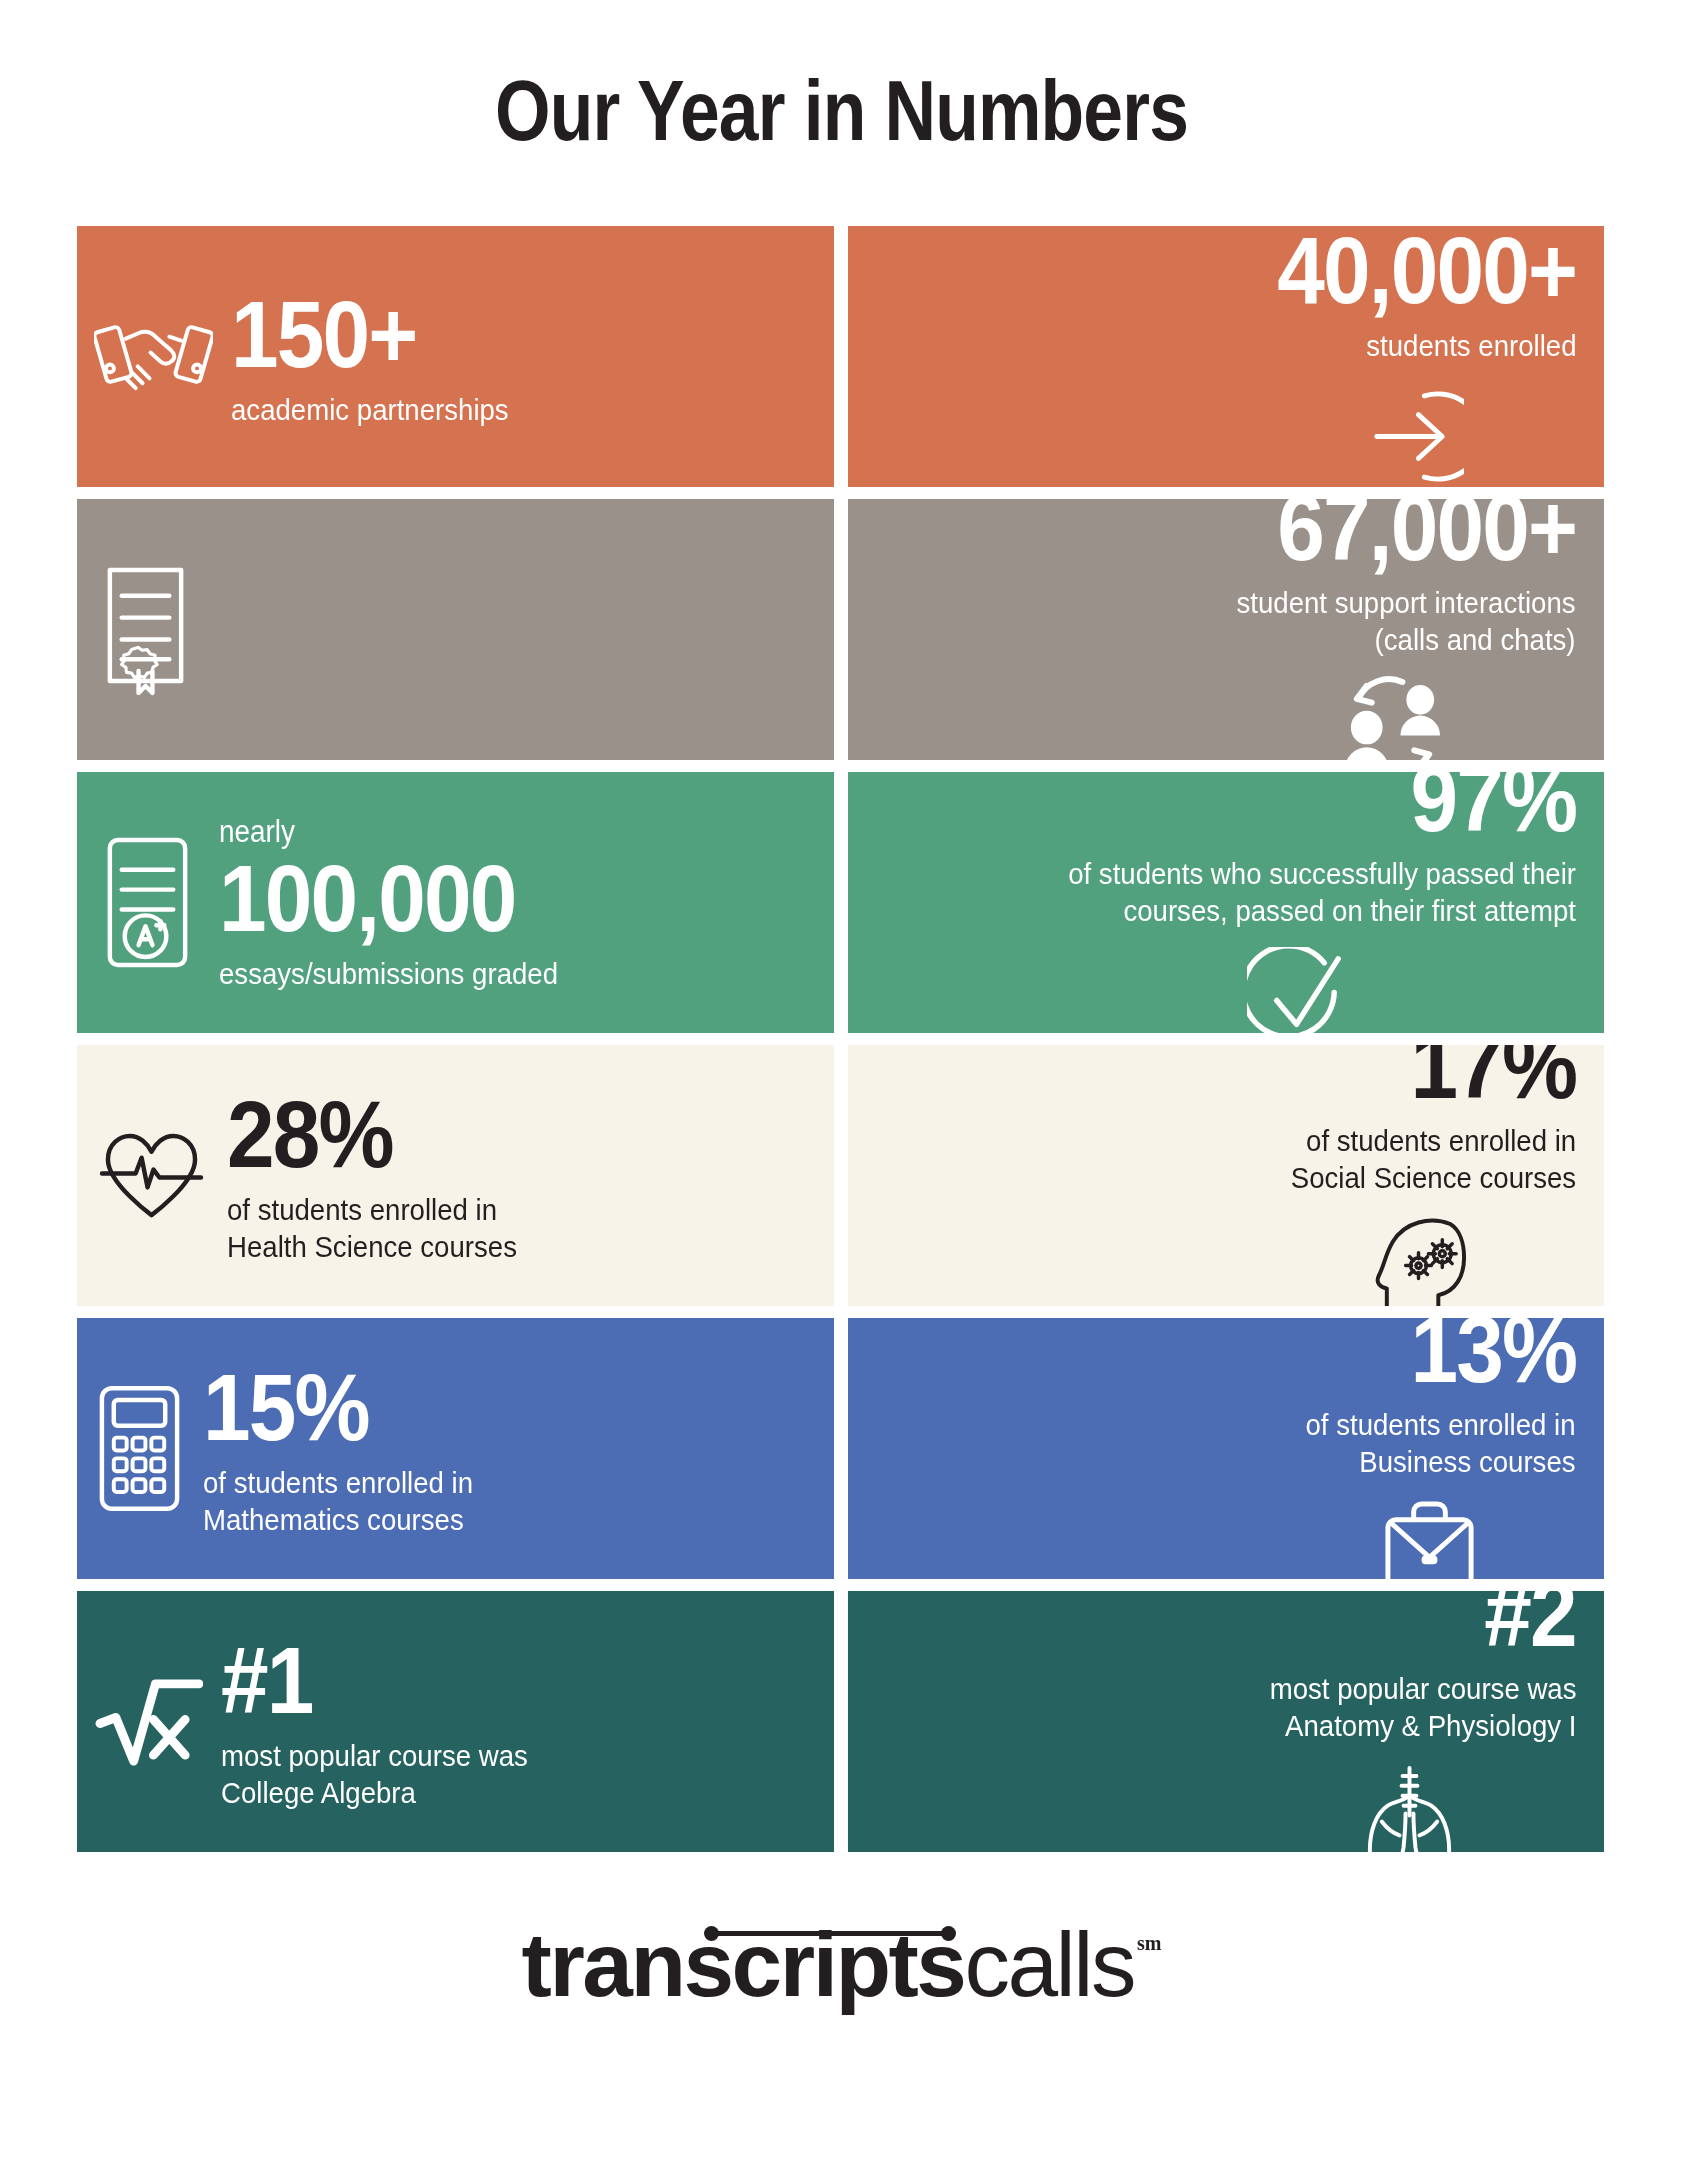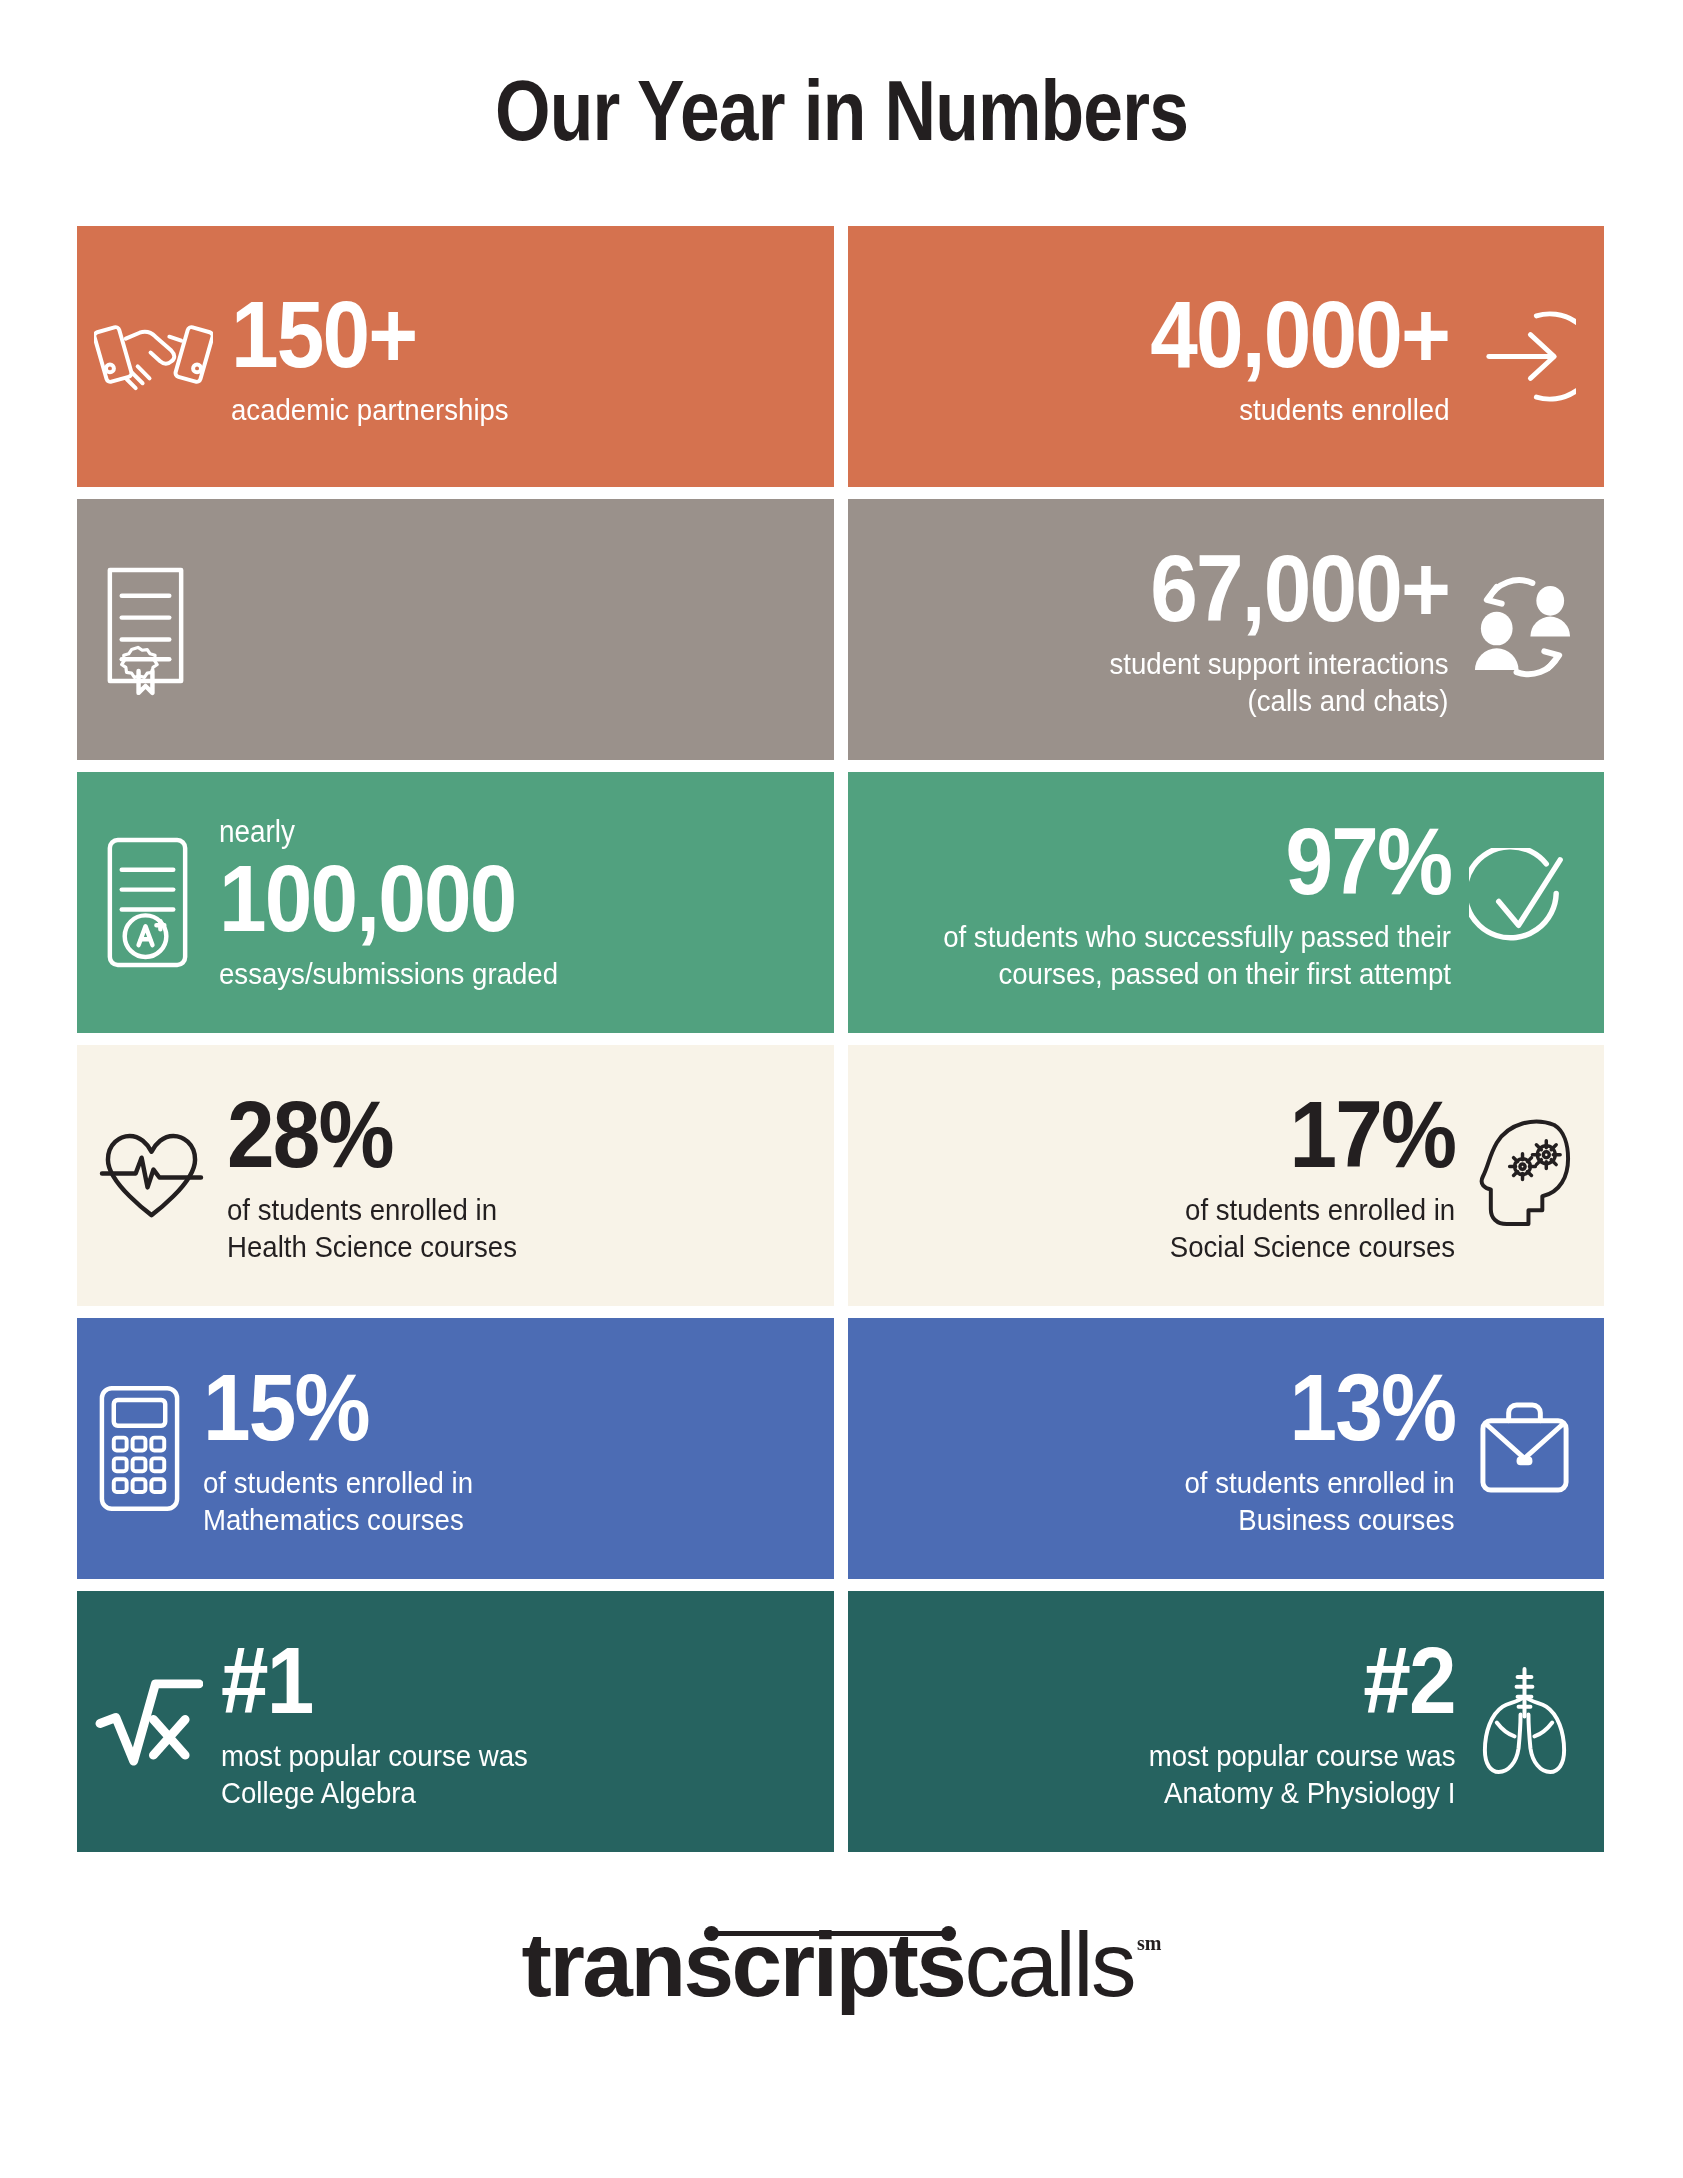--- a/index.html
+++ b/index.html
@@ -55,21 +55,21 @@
   }
   
   .card.left  { justify-content: flex-start; padding-left: 17px; }
   .card.right { justify-content: flex-end; }
 
   .card-inner {
     display: flex;
     align-items: center;
     gap: 18px;
   }
-  .card.right .card-inner { flex-direction: row; }
+  .card.right .card-inner { flex-direction: column; }
 
   .icon-wrap {
     flex: 0 0 auto;
     display: flex;
     align-items: center;
     justify-content: center;
   }
   .text-block { display: flex; flex-direction: column; }
   .card.left  .text-block { align-items: flex-start; text-align: left; }
   .card.right .text-block { align-items: flex-end;  text-align: right; }

